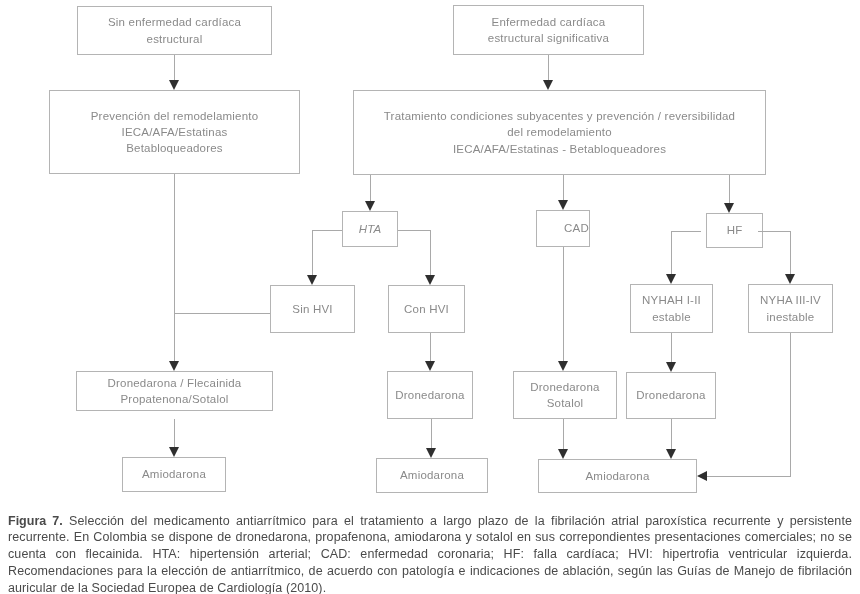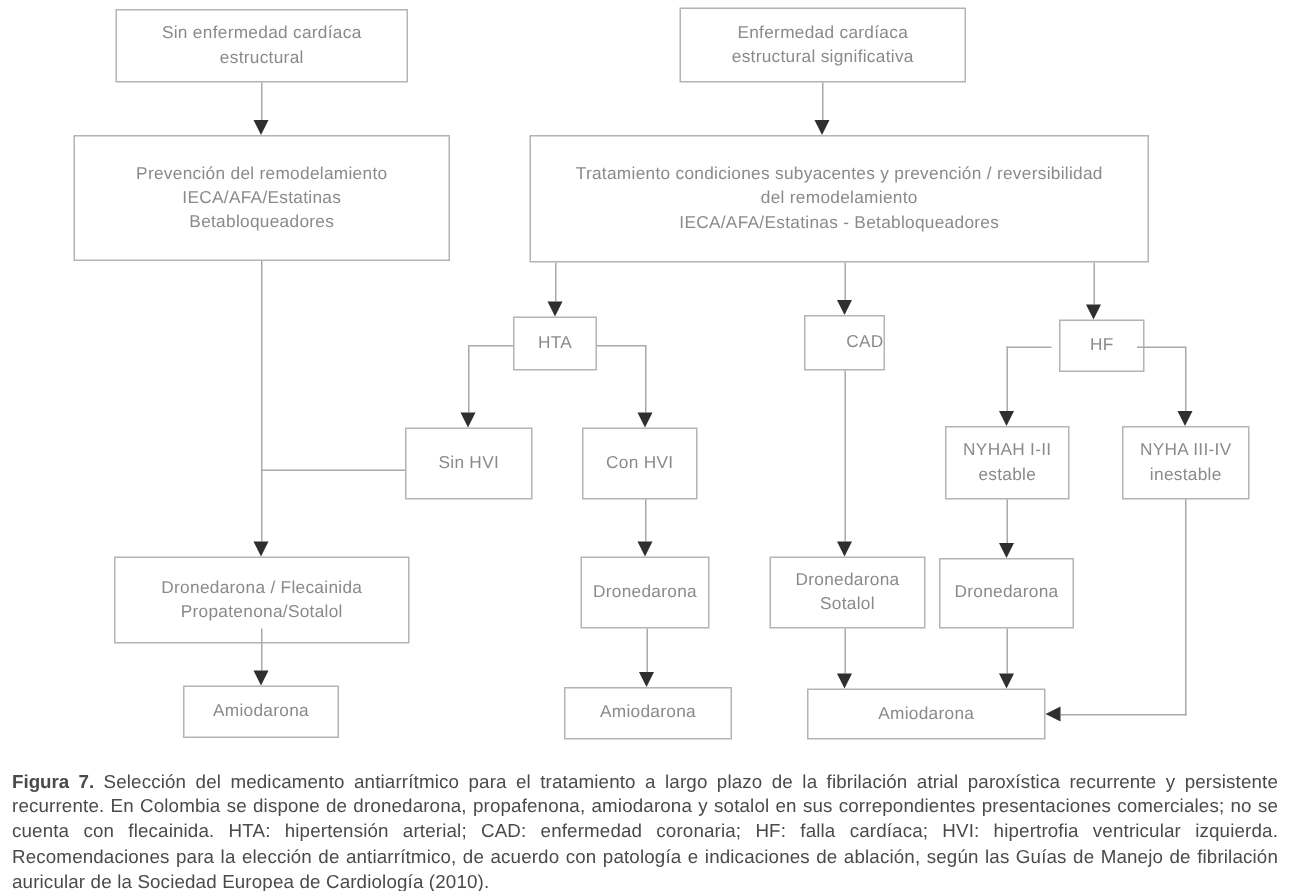--- a/index.html
+++ b/index.html
@@ -74,21 +74,21 @@
     <div>Prevención del remodelamiento</div>
     <div>IECA/AFA/Estatinas</div>
     <div>Betabloqueadores</div>
   </div>
   <div class="node" style="left:342px;top:90px;width:413px;height:85px;margin-left:11px;">
     <div>Tratamiento condiciones subyacentes y prevención / reversibilidad</div>
     <div>del remodelamiento</div>
     <div>IECA/AFA/Estatinas - Betabloqueadores</div>
   </div>
 
-  <div class="node" style="left:342px;top:211px;width:56px;height:36px;">
+  <div class="node" style="left:342px;top:211px;width:56px;height:36px;font-style:italic;">
     <div>HTA</div>
   </div>
   <div class="node" style="left:536px;top:210px;width:54px;height:37px;align-items:flex-end;">
     <div>CAD</div>
   </div>
   <div class="node" style="left:706px;top:213px;width:57px;height:35px;">
     <div>HF</div>
   </div>
 
   <div class="node" style="left:270px;top:285px;width:85px;height:48px;text-align:right;">
@@ -99,21 +99,21 @@
   </div>
   <div class="node" style="left:630px;top:284px;width:83px;height:49px;">
     <div>NYHAH I-II</div>
     <div>estable</div>
   </div>
   <div class="node" style="left:748px;top:284px;width:85px;height:49px;">
     <div>NYHA III-IV</div>
     <div>inestable</div>
   </div>
 
-  <div class="node" style="left:76px;top:371px;width:197px;height:58px;">
+  <div class="node" style="left:76px;top:371px;width:197px;height:40px;">
     <div>Dronedarona / Flecainida</div>
     <div>Propatenona/Sotalol</div>
   </div>
   <div class="node" style="left:387px;top:371px;width:86px;height:48px;">
     <div>Dronedarona</div>
   </div>
   <div class="node" style="left:513px;top:371px;width:104px;height:48px;">
     <div>Dronedarona</div>
     <div>Sotalol</div>
   </div>

